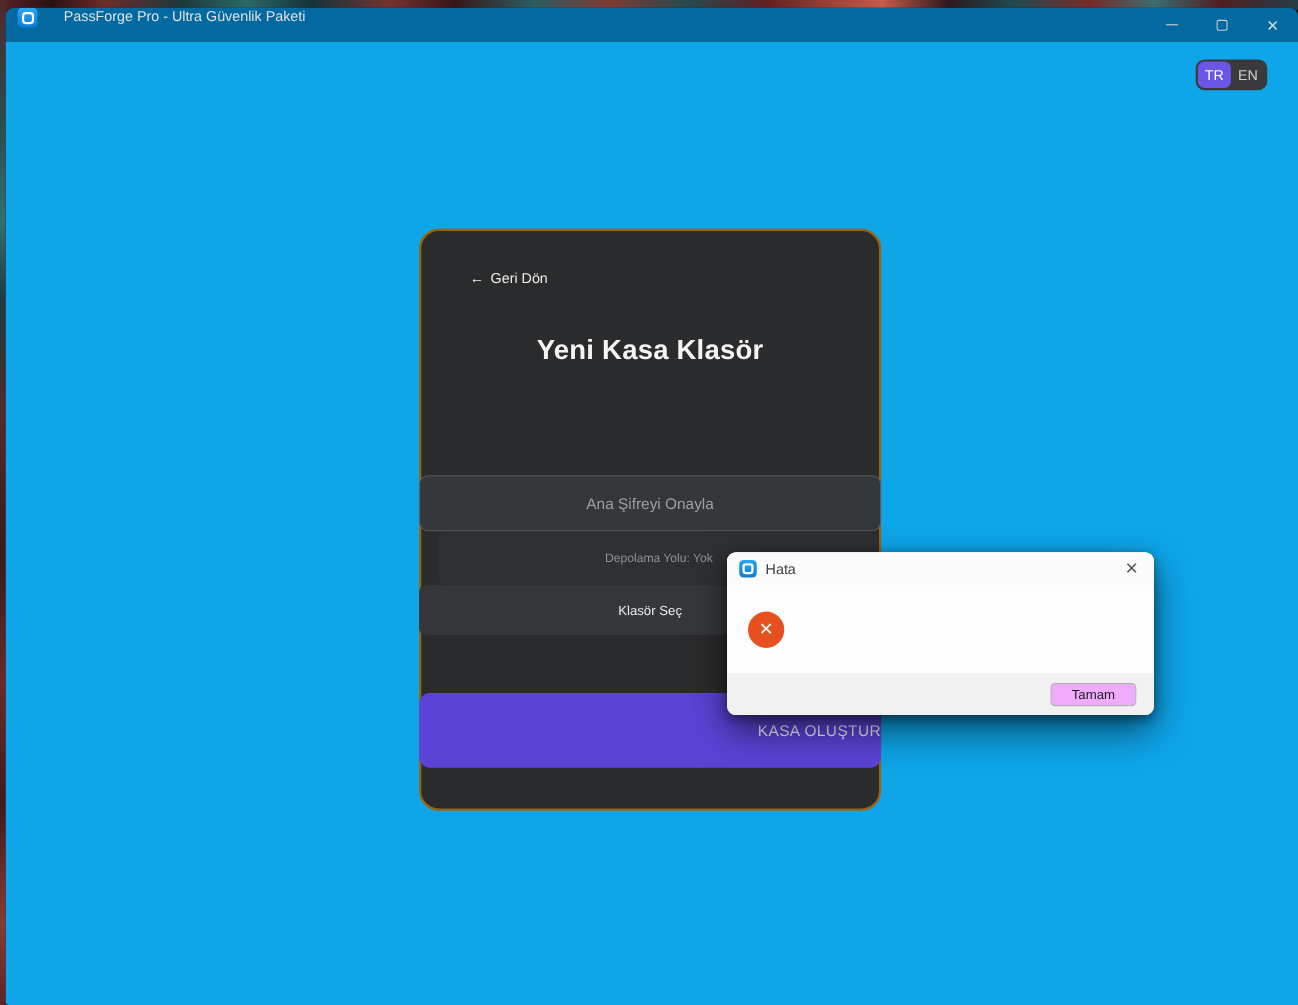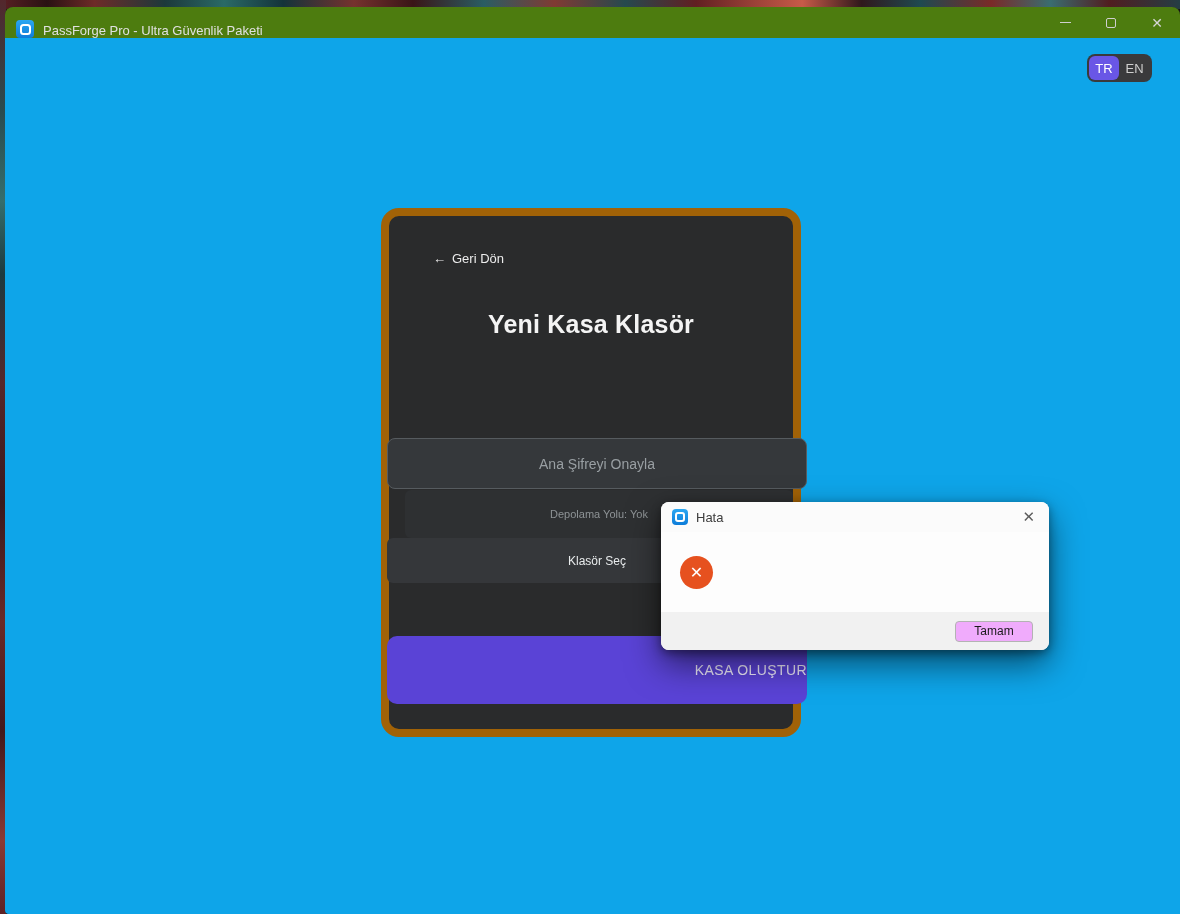--- a/index.html
+++ b/index.html
@@ -23,22 +23,22 @@
     background:linear-gradient(180deg,#53272c 0%,#2a4b4e 12%,#356e6d 22%,#1d3a40 30%,
       #57272a 42%,#3a1a1d 55%,#6a2a28 68%,#43191c 80%,#8a3a34 92%,#5d2226 100%);
   }
 
   
   .window {
     position:absolute; left:5px; top:7px; width:1175px; height:907px;
     background:#242425; border-radius:8px 8px 0 4px; overflow:hidden;
   }
   .titlebar {
-    height:31px; background:#4d7c0f; display:flex; align-items:flex-end;
-    padding-left:11px; color:#e2e2e2;
+    height:31px; background:#0369a1; display:flex; align-items:flex-start;
+    padding-left:11px; color:#e2e2e2;gap:15px;
   }
   .app-logo { width:18px; height:18px; border-radius:4px; position:relative;
     background:linear-gradient(180deg,#2ba7f2 0%,#0d7cd9 100%); flex:0 0 auto; }
   .app-logo::after { content:""; position:absolute; inset:3.5px; border:2.6px solid #fff; border-radius:3.5px; }
   .titlebar-text { margin-left:9px; font-size:13px; color:#e0e0e0; }
   .win-controls { margin-left:auto; display:flex; height:100%; }
   .win-btn { width:46px; height:100%; display:flex; align-items:center; justify-content:center; color:#cfcfcf; cursor:default; }
   .glyph-min { width:11px; height:1.4px; background:#cfcfcf; }
   .glyph-max { width:10px; height:10px; border:1.2px solid #cfcfcf; border-radius:2px; }
   .glyph-close { font-size:14px; line-height:1; color:#d6d6d6; }
@@ -52,21 +52,21 @@
   }
   .lang-tr {
     width:30px; height:24px; border-radius:6px; background:#6956e6; color:#fff;
     font-size:13px; display:flex; align-items:center; justify-content:center;
   }
   .lang-en { flex:1; text-align:center; color:#cfcfcf; font-size:13px; }
 
   
   .card {
     position:absolute; left:376px; top:170px; width:420px; height:529px;
-    border:8px solid #a16207; border-radius:18px; background:#2a2b2c;
+    border:2px solid #a16207; border-radius:18px; background:#2a2b2c;
   }
   .back-link { position:absolute; left:44px; top:35px; font-size:13px; color:#ececec; cursor:pointer; }
   .back-arrow { margin-right:6px; }
   .card-title {
     position:absolute; left:0; right:0; top:94px; text-align:center;
     font-size:25px; font-weight:700; color:#f4f4f4; letter-spacing:.2px;
   }
   .field {
     position:absolute; left:-2px; width:420px; height:51px;
     background:#35383b; border:1px solid #565b5f; border-radius:8px;

